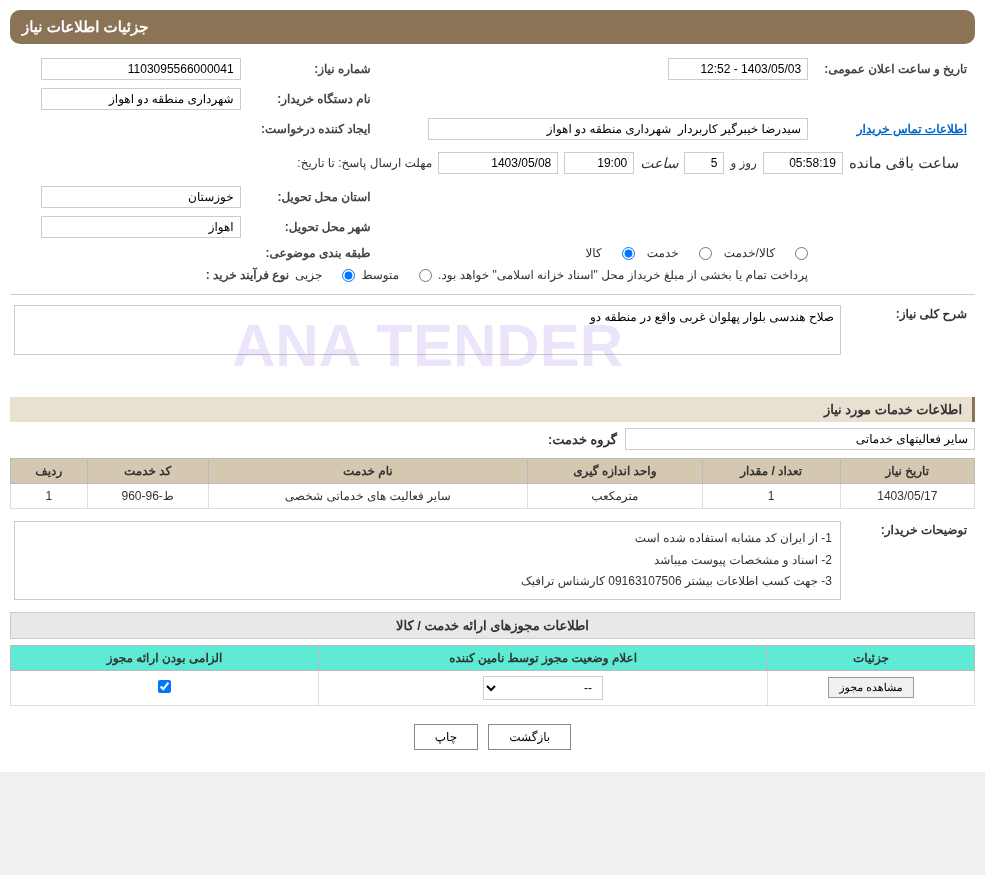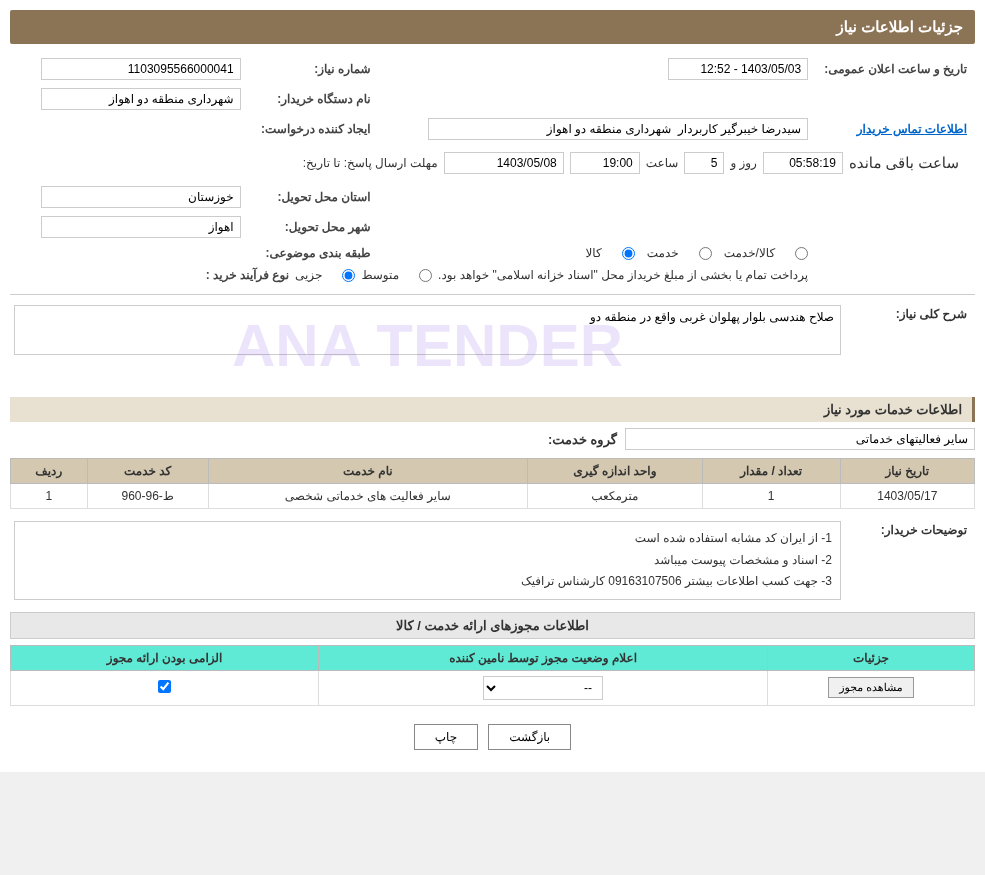--- a/index.html
+++ b/index.html
@@ -12,25 +12,25 @@
     }
     .page-wrapper {
       width: 985px;
       margin: 0 auto;
       background: #fff;
       padding: 10px;
     }
     .page-title-bar {
       background: #8B7355;
       color: #fff;
-      text-align: right;
+      text-align: left;
       padding: 8px 12px;
       font-size: 15px;
       font-weight: bold;
-      border-radius: 2px;
+      border-radius: 10px;
       margin-bottom: 10px;
     }
     .info-table {
       width: 100%;
       border-collapse: collapse;
       margin-bottom: 8px;
     }
     .info-table td {
       padding: 4px 8px;
       vertical-align: middle;
@@ -268,21 +268,21 @@
       <td></td>
     </tr>
 
     <tr>
       <td colspan="4">
         <div class="row-flex" style="padding: 4px 8px;">
           <span style="font-size:15px;">ساعت باقی مانده</span>
           <input class="input-field" style="width: 80px;" type="text" readonly="" value="05:58:19">
           <span style="font-size:12px;">روز و</span>
           <input class="input-field" style="width: 40px;" type="text" readonly="" value="5">
-          <span style="font-size:12px;">ساعت</span>
+          <span style="font-size:14px;font-style:italic;">ساعت</span>
           <input class="input-field" style="width: 70px;" type="text" readonly="" value="19:00">
           <input class="input-field" style="width: 120px;" type="text" readonly="" value="1403/05/08">
           <span style="font-size:12px; white-space:nowrap;">مهلت ارسال پاسخ: تا تاریخ:</span>
         </div>
       </td>
     </tr>
 
     <tr>
       <td class="label-cell" colspan="1"></td>
       <td colspan="1"></td>

